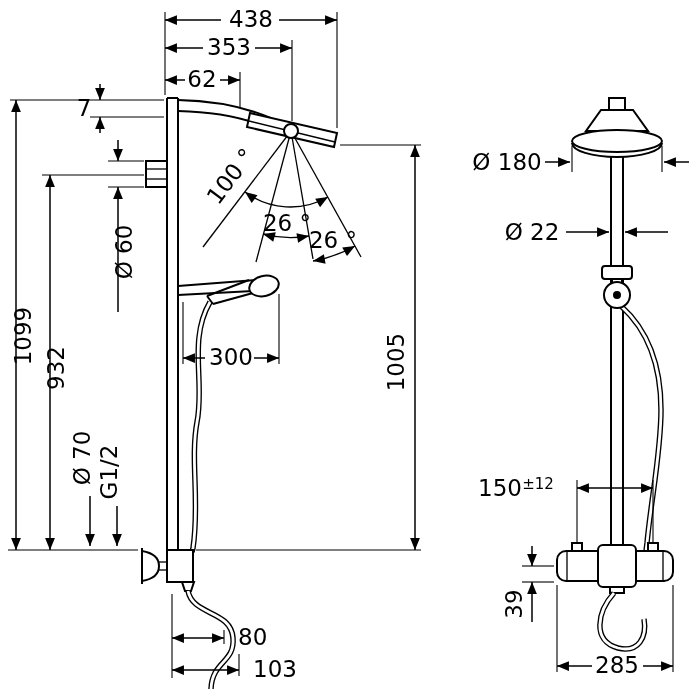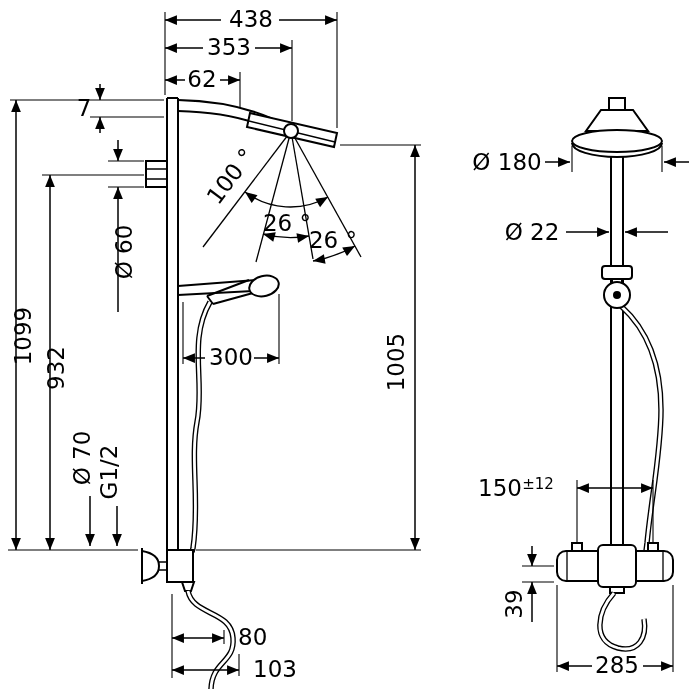--- a/index.html
+++ b/index.html
@@ -1,16 +1,16 @@
 <!DOCTYPE html>
 <html><head>
 <meta charset="utf-8">
 <style>
   html,body{margin:0;padding:0;background:#ffffff;}
-  .page{width:700px;height:700px;background:#ffffff;position:relative;overflow:hidden;border-radius:20px;}
+  .page{width:700px;height:700px;background:#ffffff;position:relative;overflow:hidden;}
   svg{display:block;}
   
   .s  {fill:none;stroke:#000;stroke-width:2;}
   .sf {fill:#ffffff;stroke:#000;stroke-width:2;}
   .t  {fill:none;stroke:#000;stroke-width:1.3;}
   
   .d  {fill:none;stroke:#000;stroke-width:1.5;}
   .e  {fill:none;stroke:#000;stroke-width:1.1;}
   
   .hose-o{fill:none;stroke:#000;stroke-width:5.5;}

